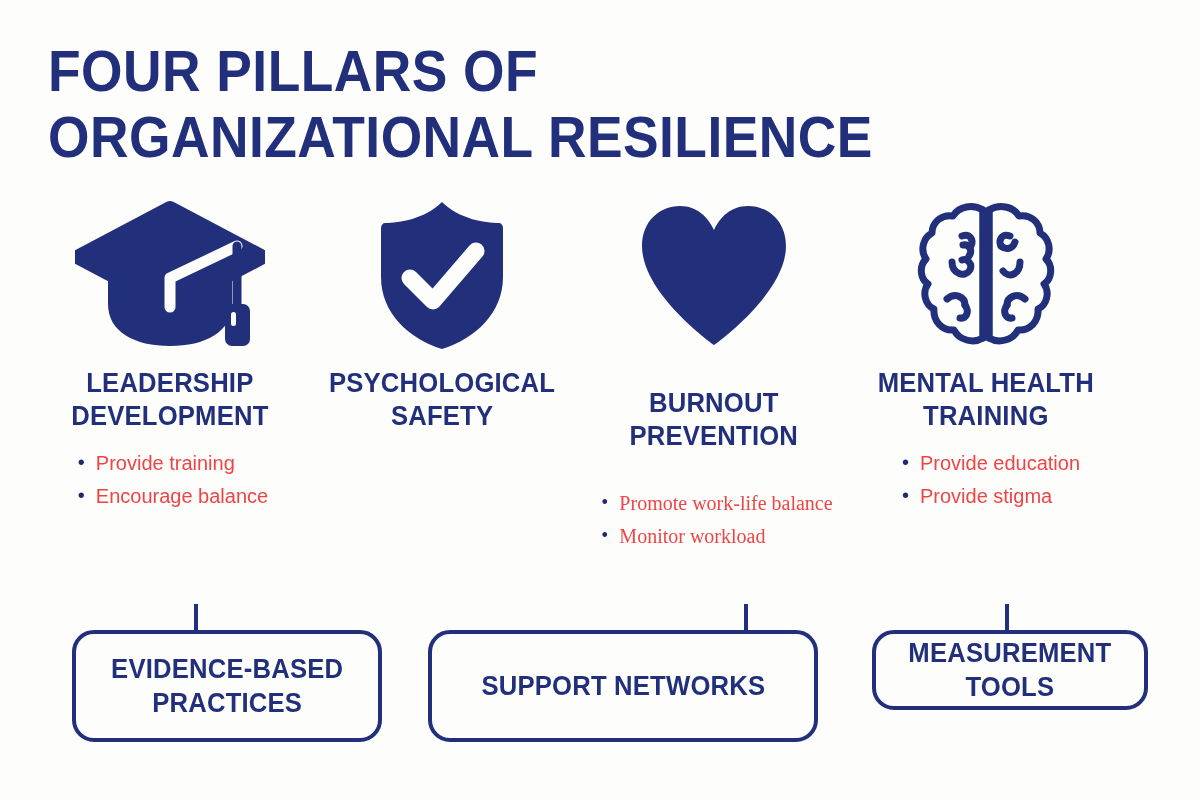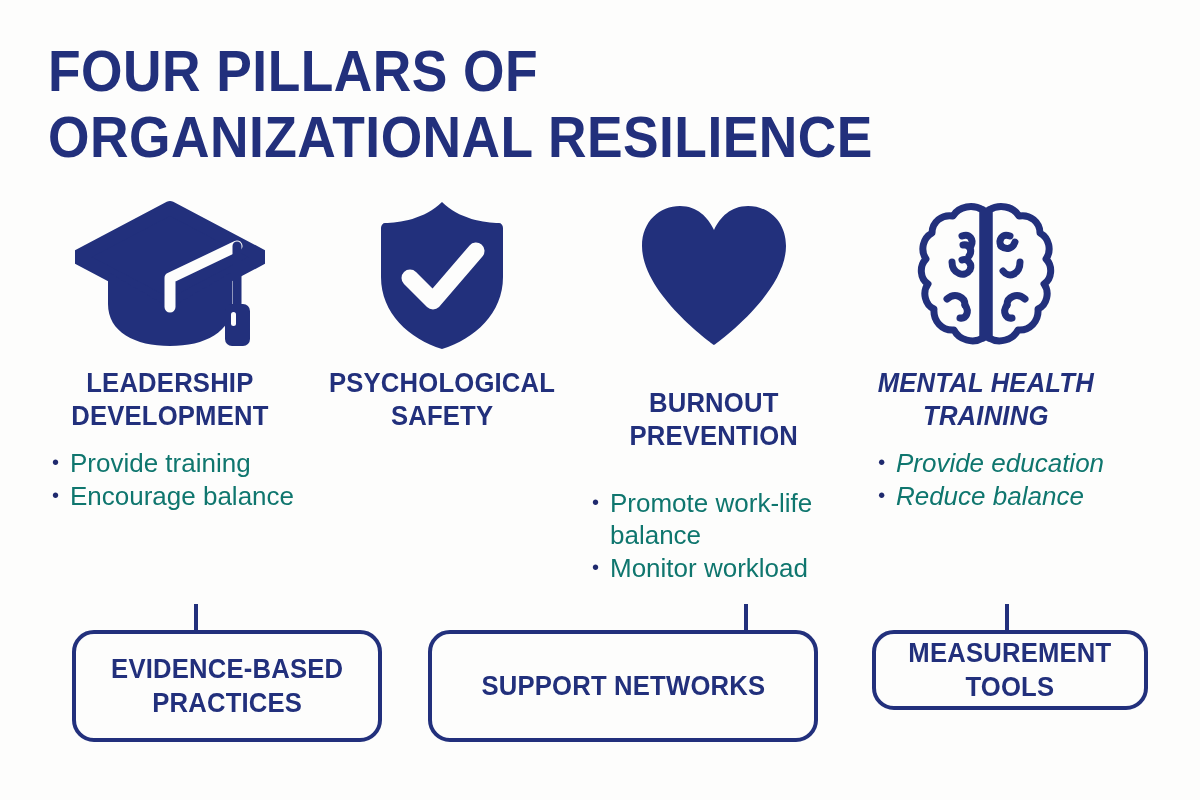--- a/index.html
+++ b/index.html
@@ -45,21 +45,21 @@
     align-items: flex-start;
   }
   .pillar {
     display: flex;
     flex-direction: column;
     align-items: center;
   }
   .pillar-0 { width: 272px; }
   .pillar-1 { width: 272px; align-items: center; }
   .pillar-2 { width: 272px; gap: 20px; }
-  .pillar-3 { width: 272px; font-style: italic; }
+  .pillar-3 { width: 272px; }
 
   .icon-wrap {
     height: 160px;
     display: flex;
     align-items: center;
     justify-content: center;
   }
 
   .pillar-heading {
     color: #22307c;
@@ -70,22 +70,22 @@
     text-align: center;
     transform: scaleX(0.95);
     margin-top: 12px;
     white-space: pre-line;
   }
 
   .bullets {
     margin: 14px 0 0 0;
     padding: 0;
     list-style: none;
-    color: #0f766e;
-    font-size: 26px;
+    color: #ef4444;
+    font-size: 20px;
     line-height: 32px;
     align-self: center;
     max-width: 250px;
   }
   .bullets li {
     position: relative;
     padding-left: 18px;
     margin-bottom: 1px;
   }
   .bullets li::before {
@@ -96,21 +96,21 @@
     font-size: 20px;
     color: #1f2a6e;
   }
   .bullets li b {
     font-weight: bold;
   }
 
   
   .pillar-0 .bullets { margin-left: 6px; }
   .pillar-1 .bullets { margin-left: 18px; }
-  .pillar-2 .bullets { margin-left: 6px; }
+  .pillar-2 .bullets { margin-left: 6px; font-family: Liberation Serif, serif; }
   .pillar-3 .bullets { margin-left: 10px; }
 
   
   .bottom-area {
     position: absolute;
     left: 0;
     top: 604px;
     width: 1200px;
     height: 160px;
   }
@@ -236,21 +236,21 @@
           <path d="M103 62 C103 74 92 79 86 71"></path>
           <path d="M108 99 C100 92 90 97 90 105"></path>
           <path d="M90 105 C85 112 89 119 95 118"></path>
         </g>
       </svg>
     </div>
     <div class="pillar-heading">MENTAL HEALTH
 TRAINING</div>
     <ul class="bullets">
       <li><span>Provide education</span></li>
-      <li><span>Reduce balance</span></li>
+      <li><span>Provide stigma</span></li>
     </ul>
   </div>
 
 </div>
 
 <div class="bottom-area">
   <div class="connector conn-0"></div>
   <div class="connector conn-1"></div>
   <div class="connector conn-2"></div>
 

